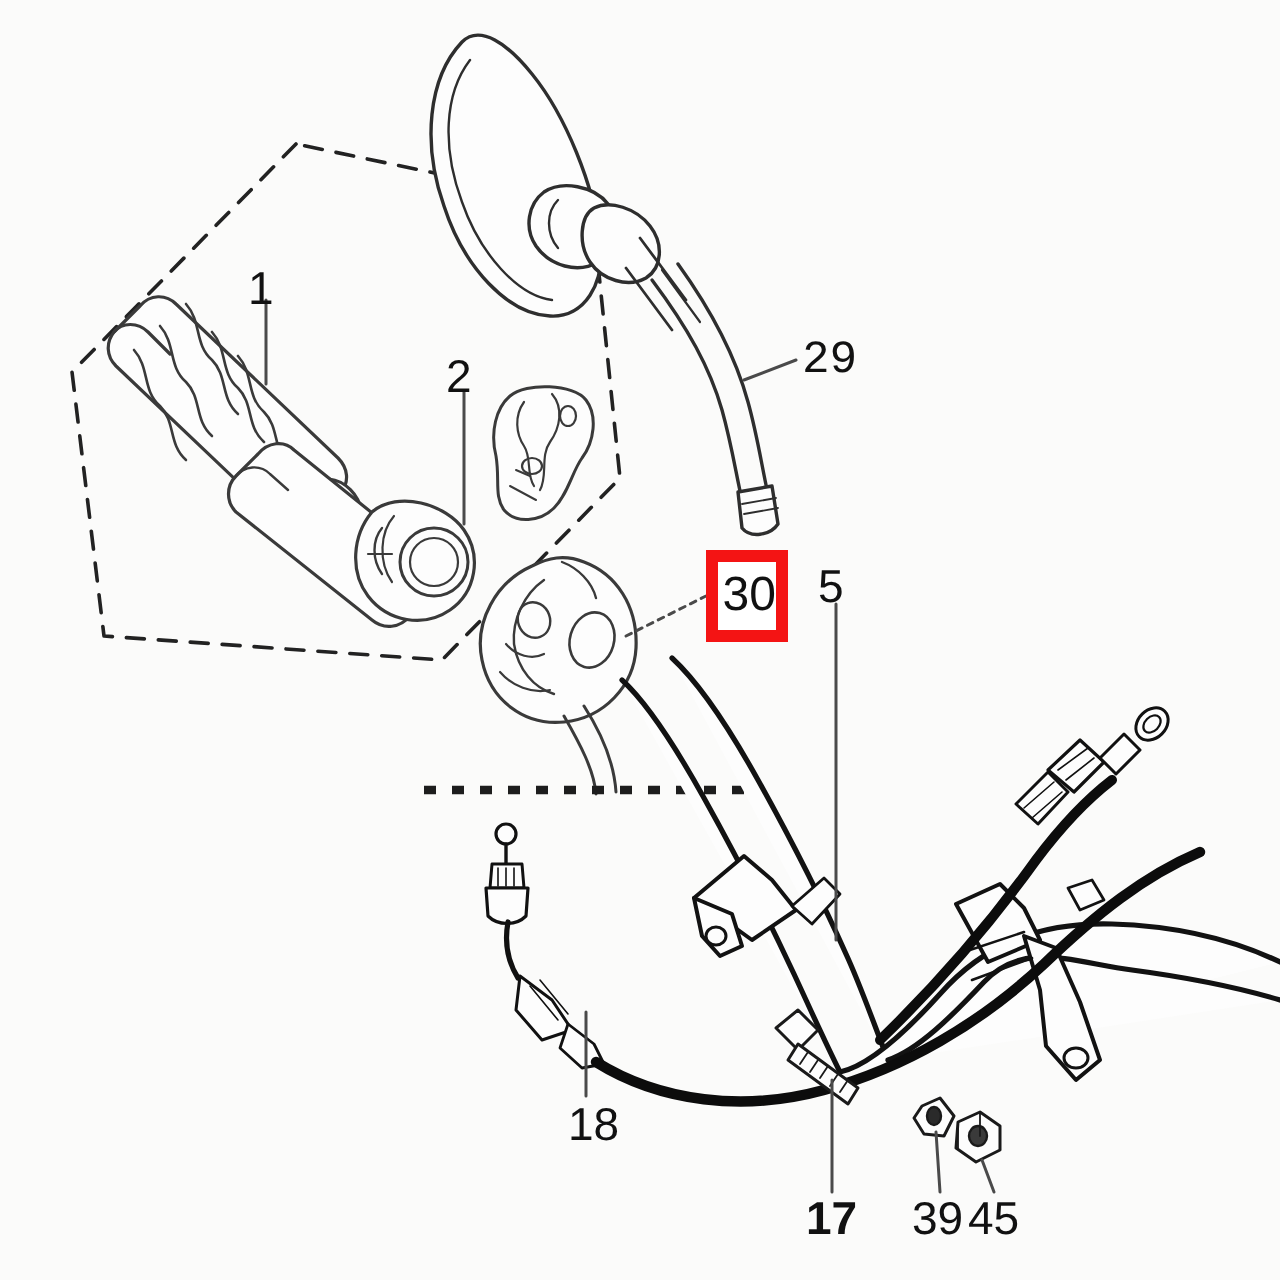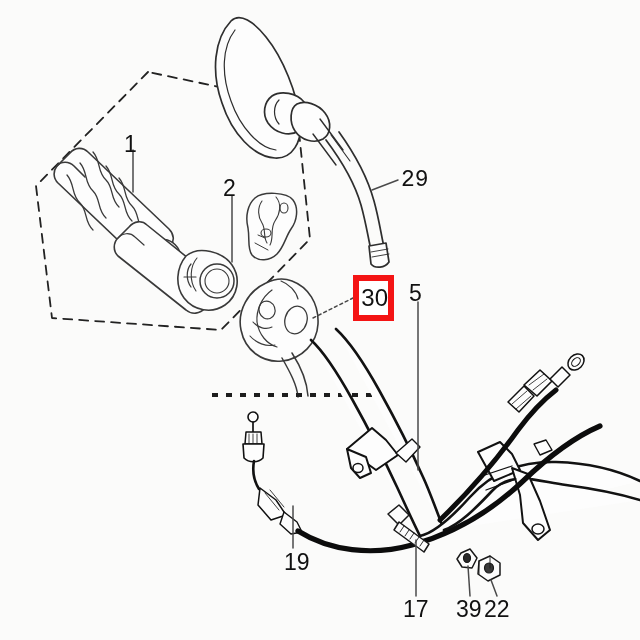--- a/index.html
+++ b/index.html
@@ -228,25 +228,25 @@
   </svg>
 
   <div class="callout-label" style="left:124px; top:133px;">1</div>
 
   <div class="callout-label" style="left:223px; top:177px;">2</div>
 
   <div class="callout-label" style="left:401px; top:169px;font-family:Liberation Mono, monospace;">29</div>
 
   <div class="callout-label" style="left:409px; top:282px;">5</div>
 
-  <div class="callout-label" style="left:284px; top:551px;">19</div>
-
-  <div class="callout-label" style="left:403px; top:598px;">17</div>
+  <div class="callout-label" style="left:284px; top:551px;">18</div>
+
+  <div class="callout-label" style="left:403px; top:598px;font-weight:bold;">17</div>
 
   <div class="callout-label" style="left:456px; top:598px;text-align:center;">39</div>
 
-  <div class="callout-label" style="left:484px; top:598px;">22</div>
+  <div class="callout-label" style="left:484px; top:598px;">45</div>
 
   <div class="highlight-box" style="left:353px; top:275px; width:41px; height:46px;">
     <span class="callout-text">30</span>
   </div>
 
 </div>
 
 </body></html>

